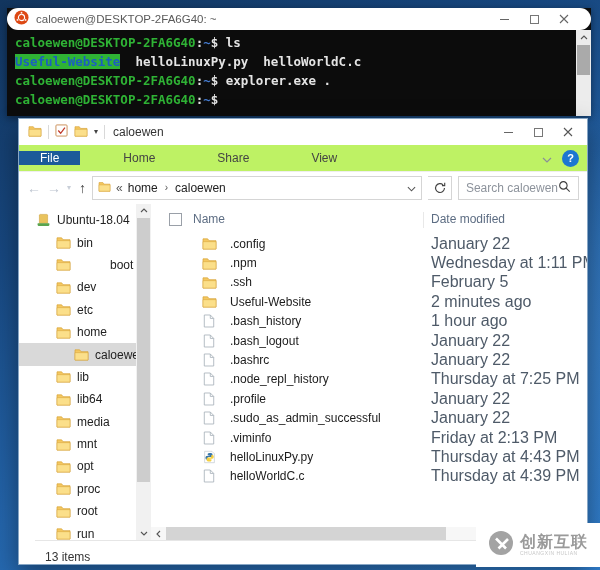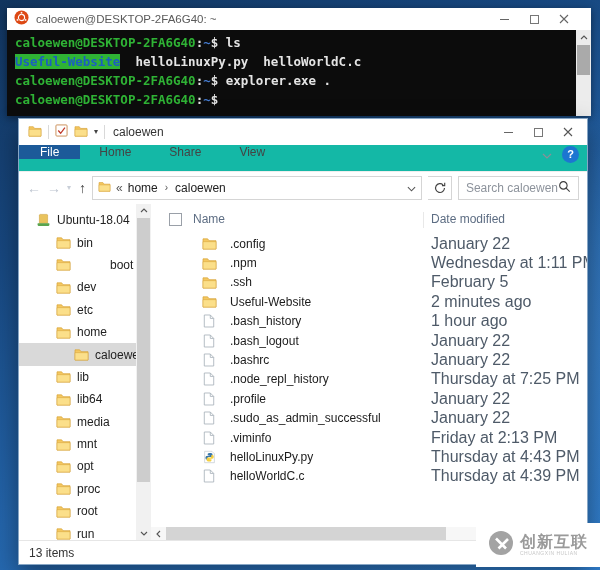--- a/index.html
+++ b/index.html
@@ -14,20 +14,21 @@
   }
 
   
   .terminal {
     position:absolute; left:7px; top:8px; width:584px; height:108px;
     background:#0c0c0c; box-shadow:0 2px 8px rgba(0,0,0,.45);
   }
   .term-titlebar {
     height:22px; background:#ffffff; display:flex; align-items:center;
     padding:0 12px 0 7px;
+    border-radius:11px;
   }
   .term-title { flex:1; font-size:11.5px; color:#5a5a5a; margin-left:7px; white-space:nowrap; }
   .term-controls { display:flex; align-items:center; height:100%; }
   .win-btn { width:30px; height:100%; display:flex; align-items:center; justify-content:center; color:#666; }
   .min-glyph { width:9px; height:1px; background:#666; display:block; }
   .max-glyph { width:9px; height:9px; border:1px solid #777; display:block; }
   .term-body { position:absolute; left:0; right:0; top:22px; bottom:0; display:flex; }
   .term-lines {
     flex:1; padding:3px 0 0 8px;
     font-family:"DejaVu Sans Mono",monospace; font-size:12.5px; font-weight:bold;
@@ -47,21 +48,21 @@
     position:absolute; left:18px; top:118px; width:570px; height:447px;
     background:#ffffff; border:1px solid #87a6c5; box-shadow:0 10px 24px rgba(0,0,0,.4);
   }
   .exp-titlebar { height:26px; display:flex; align-items:center; padding:0 4px 0 9px; background:#fff; }
   .qat { display:flex; align-items:center; gap:6px; }
   .qat-sep { width:1px; height:14px; background:#d9d9d9; }
   .qat-caret { font-size:8px; color:#444; line-height:1; }
   .exp-title { flex:1; font-size:12px; color:#333; margin-left:8px; white-space:nowrap; }
   .exp-controls { display:flex; align-items:center; height:100%; }
 
-  .exp-ribbon { height:27px; display:flex; align-items:flex-start; border-bottom:1px solid #eeeeee; background:#14b8a6; }
+  .exp-ribbon { height:27px; display:flex; align-items:center; border-bottom:1px solid #eeeeee; background:#bef264;gap:24px; }
   .rtab { display:flex; align-items:center; padding:0 19px; font-size:12px; color:#444; }
   .rtab.active { background:#1c5a99; color:#ffffff; padding:0 21px; }
   .ribbon-right { margin-left:auto; display:flex; align-items:center; gap:10px; padding-right:8px; }
   .help-circle {
     width:17px; height:17px; border-radius:50%; background:#1c76d1; color:#fff;
     font-size:11px; font-weight:bold; display:flex; align-items:center; justify-content:center;
   }
 
   .exp-addressrow { height:31px; display:flex; align-items:center; padding:0 8px; gap:6px; background:#fff; }
   .nav-arrow { font-size:14px; line-height:1; }
@@ -103,22 +104,22 @@
   .f-name { margin-left:13px; font-size:12px; color:#1b1b1b; white-space:nowrap; }
   .f-date { position:absolute; left:280px; font-size:16px; color:#4e5a68; white-space:nowrap; }
   .main-hscroll {
     position:absolute; left:0; right:0; bottom:0; height:13px; background:#f7f7f7;
     display:flex; align-items:center;
   }
   .main-hscroll .arr { width:15px; display:flex; align-items:center; justify-content:center; }
   .main-hscroll .hthumb { height:13px; width:280px; background:#d4d4d4; }
 
   .exp-status {
-    position:absolute; left:0; right:0; bottom:0; height:24px; border-top:1px solid #e6e6e6;
-    display:flex; align-items:center; padding-left:10px; font-size:12px; color:#333; background:#fff;
+    position:absolute; left:16px; right:0; bottom:0; height:24px; border-top:1px solid #e6e6e6;
+    display:flex; align-items:flex-end; padding-left:10px; font-size:12px; color:#333; background:#fff;
   }
 
   
   .watermark {
     position:absolute; right:0; bottom:3px; width:124px; height:44px; background:#ffffff;
     display:flex; align-items:center; justify-content:center; gap:6px;
   }
   .wm-text { display:flex; flex-direction:column; line-height:1.1; }
   .wm-cn { font-size:16px; font-weight:bold; color:#9a9a9a; letter-spacing:1px; }
   .wm-en { font-size:5px; color:#c7c7c7; letter-spacing:.5px; }

